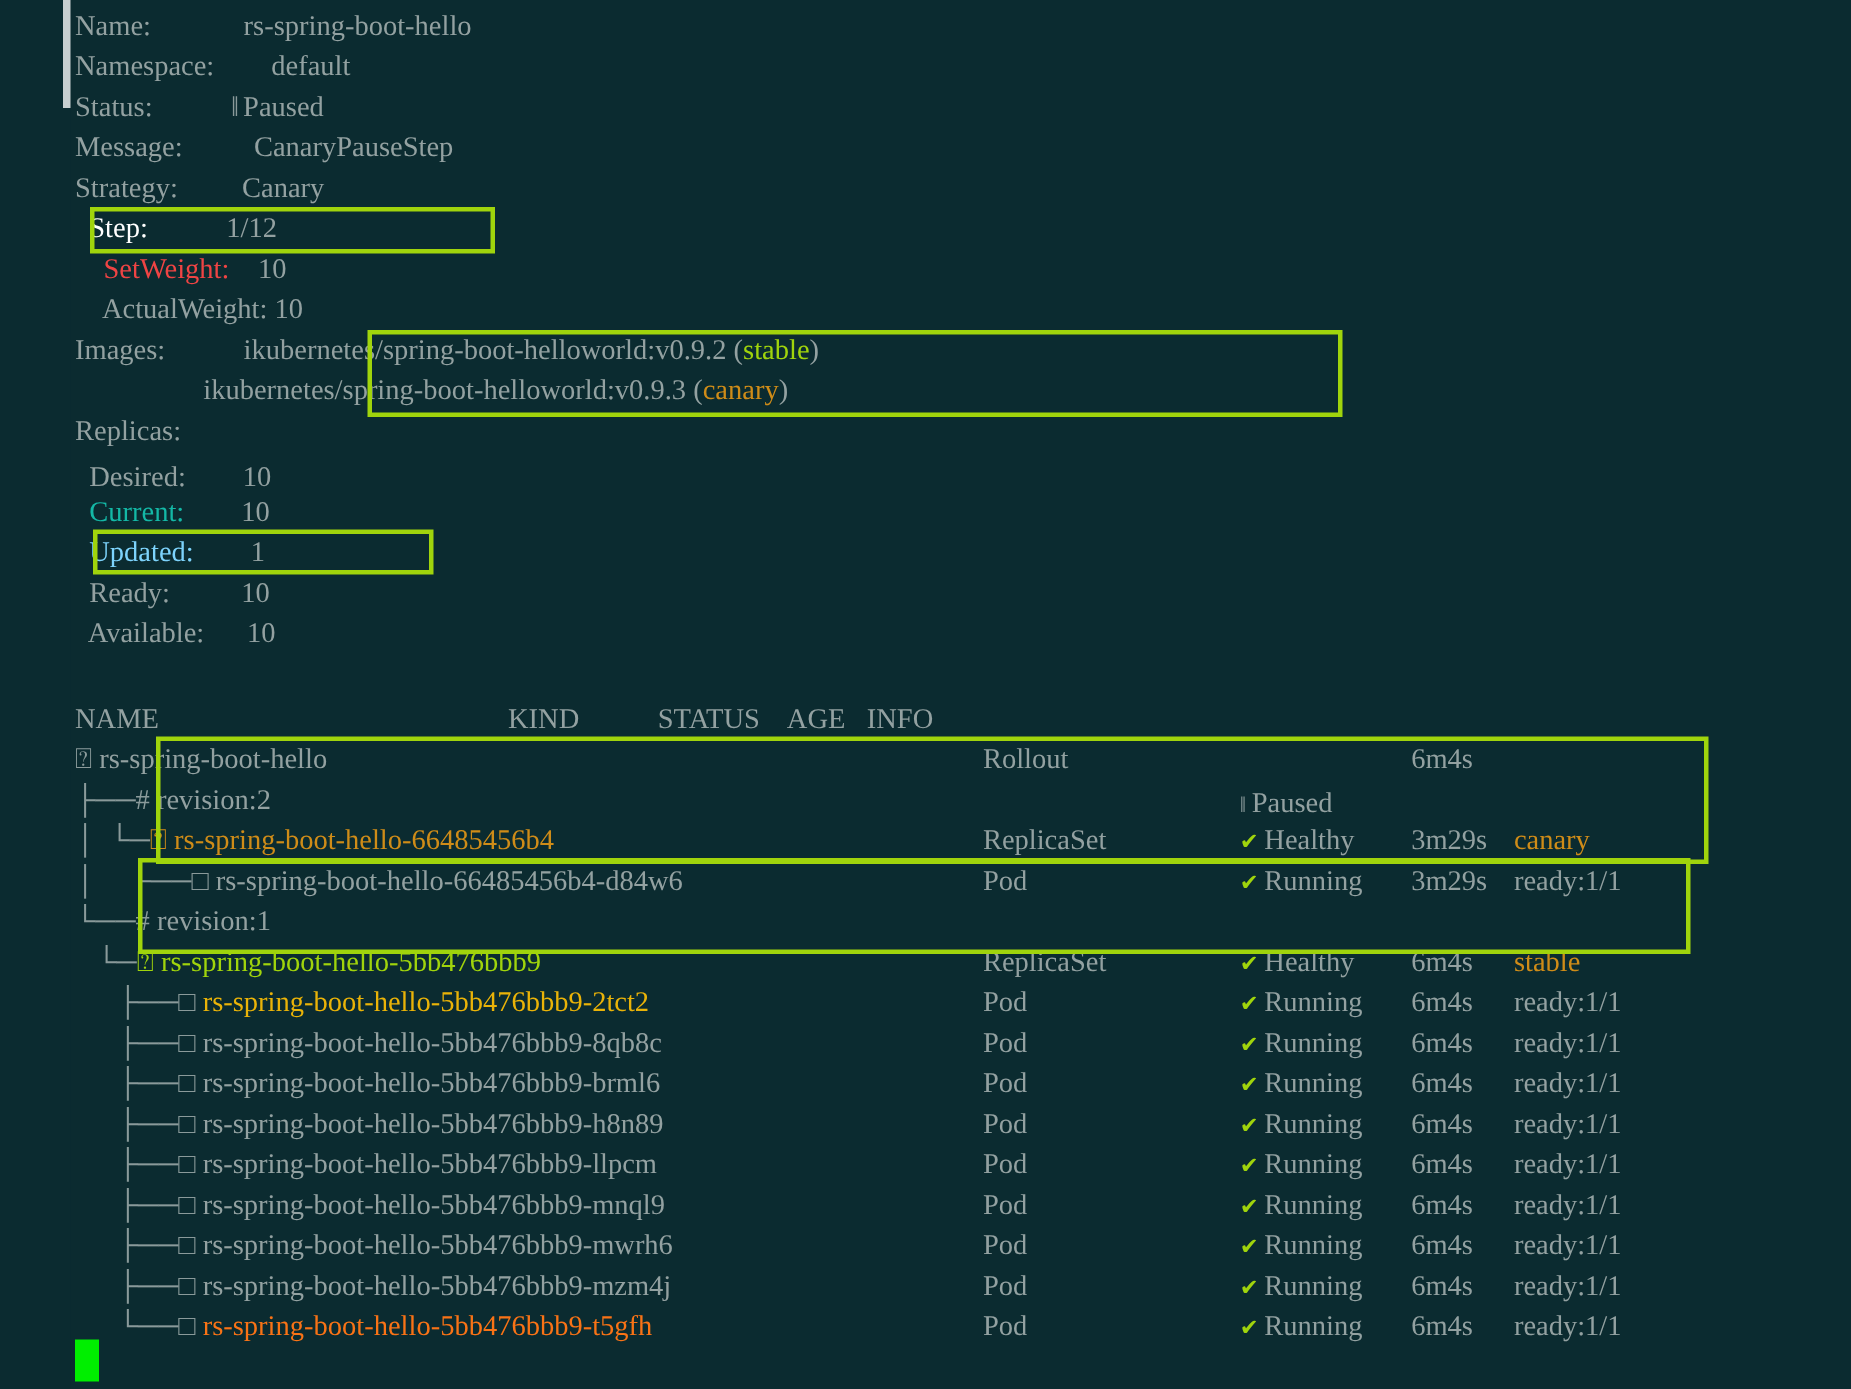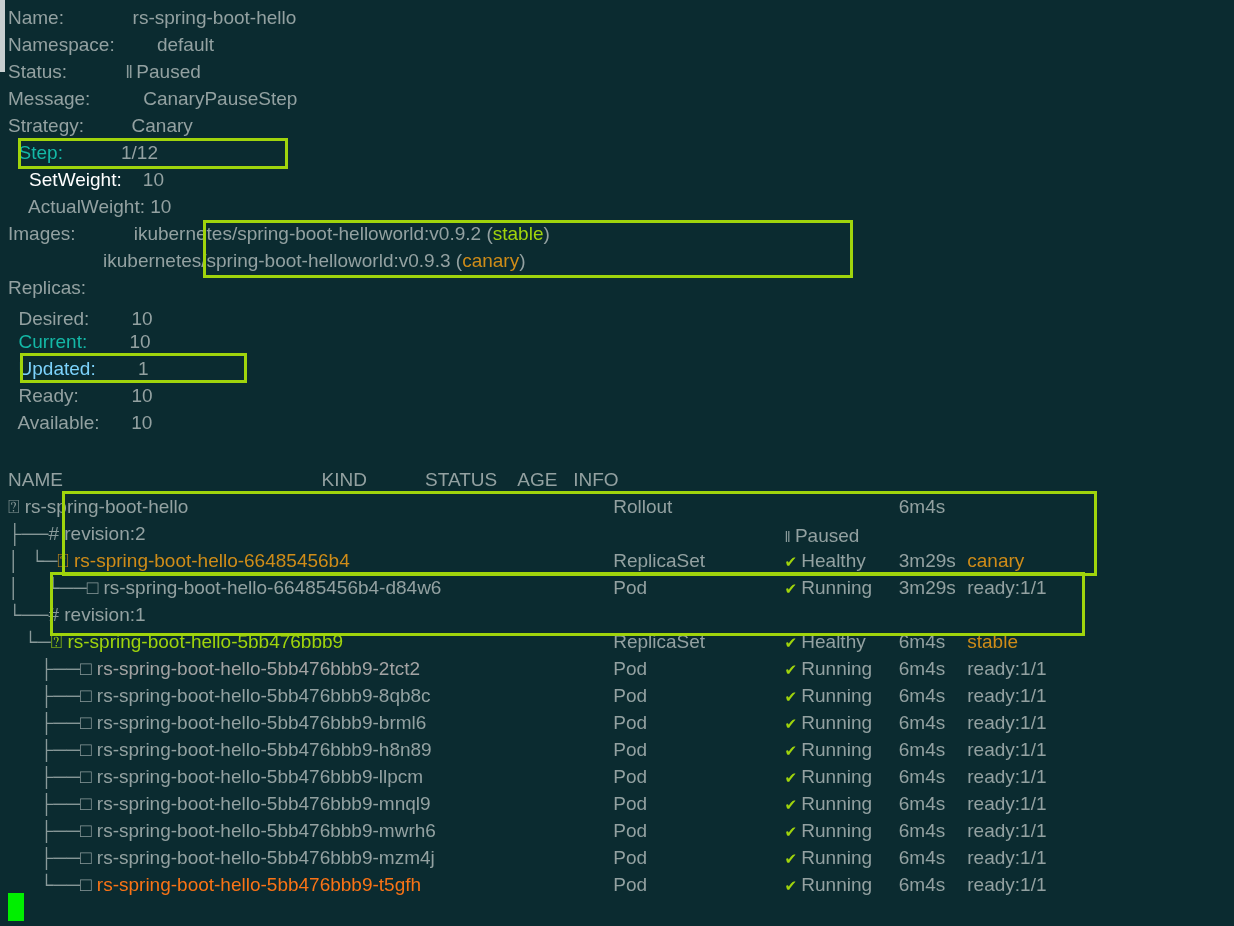--- a/index.html
+++ b/index.html
@@ -6,26 +6,27 @@
   html, body {
     margin: 0;
     padding: 0;
     background: #0b2b30;
   }
   #terminal {
     position: relative;
     width: 1144px;
     height: 926px;
     background: #0b2b30;
-    font-family: Liberation Sans, sans-serif;
+    font-family: Liberation Serif, serif;
     font-size: 19px;
     line-height: 27px;
     color: #93a1a1;
     overflow: hidden;
     box-sizing: border-box;
+    margin-left: 42px;
   }
 
   
   #scrollbar-track {
     position: absolute;
     left: 0; top: 0;
     width: 5px;
     height: 926px;
     background: #0b2b30;
   }
@@ -72,22 +73,22 @@
   <div id="scrollbar-track">
     <div id="scrollbar-thumb"></div>
   </div>
 
   <div id="summary-block">
       <div class="line" style="top: 4px; left: 8px;"><span style="color: rgb(147, 161, 161);">Name:             </span><span style="color: rgb(147, 161, 161);">rs-spring-boot-hello</span></div>
       <div class="line" style="top: 31px; left: 8px;"><span style="color: rgb(147, 161, 161);">Namespace:        </span><span style="color: rgb(147, 161, 161);">default</span></div>
       <div class="line" style="top: 58px; left: 8px;"><span style="color: rgb(147, 161, 161);">Status:           </span><span class="pause-glyph" style="color: rgb(138, 154, 154);">‖ </span><span style="color: rgb(147, 161, 161);">Paused</span></div>
       <div class="line" style="top: 85px; left: 8px;"><span style="color: rgb(147, 161, 161);">Message:          </span><span style="color: rgb(147, 161, 161);">CanaryPauseStep</span></div>
       <div class="line" style="top: 112px; left: 8px;"><span style="color: rgb(147, 161, 161);">Strategy:         </span><span style="color: rgb(147, 161, 161);">Canary</span></div>
-      <div class="line" style="top: 139px; left: 8px;"><span style="color: #14b8a6;">  Step:           </span><span style="color: rgb(147, 161, 161);">1/12</span></div>
-      <div class="line" style="top: 166px; left: 8px;"><span style="color: #ffffff;">    SetWeight:    </span><span style="color: rgb(147, 161, 161);">10</span></div>
+      <div class="line" style="top: 139px; left: 8px;"><span style="color: #ffffff;">  Step:           </span><span style="color: rgb(147, 161, 161);">1/12</span></div>
+      <div class="line" style="top: 166px; left: 8px;"><span style="color: #ef4444;">    SetWeight:    </span><span style="color: rgb(147, 161, 161);">10</span></div>
       <div class="line" style="top: 193px; left: 8px;"><span style="color: rgb(147, 161, 161);">    ActualWeight: </span><span style="color: rgb(147, 161, 161);">10</span></div>
       <div class="line" style="top: 220px; left: 8px;"><span style="color: rgb(147, 161, 161);">Images:           </span><span style="color: rgb(147, 161, 161);">ikubernetes/spring-boot-helloworld:v0.9.2 </span><span style="color: rgb(147, 161, 161);">(</span><span style="color: rgb(160, 212, 12);">stable</span><span style="color: rgb(147, 161, 161);">)</span></div>
       <div class="line" style="top: 247px; left: 8px;"><span style="color: rgb(147, 161, 161);">                  </span><span style="color: rgb(147, 161, 161);">ikubernetes/spring-boot-helloworld:v0.9.3 </span><span style="color: rgb(147, 161, 161);">(</span><span style="color: rgb(207, 140, 24);">canary</span><span style="color: rgb(147, 161, 161);">)</span></div>
       <div class="line" style="top: 274px; left: 8px;"><span style="color: rgb(147, 161, 161);">Replicas:</span></div>
       <div class="line" style="top: 305px; left: 8px;"><span style="color: rgb(147, 161, 161);">  Desired:        </span><span style="color: rgb(147, 161, 161);">10</span></div>
       <div class="line" style="top: 328px; left: 8px;"><span style="color: #14b8a6;">  Current:        </span><span style="color: rgb(147, 161, 161);">10</span></div>
       <div class="line" style="top: 355px; left: 8px;"><span style="color: #7dd3fc;">  Updated:        </span><span style="color: rgb(147, 161, 161);">1</span></div>
       <div class="line" style="top: 382px; left: 8px;"><span style="color: rgb(147, 161, 161);">  Ready:          </span><span style="color: rgb(147, 161, 161);">10</span></div>
       <div class="line" style="top: 409px; left: 8px;"><span style="color: rgb(147, 161, 161);">  Available:      </span><span style="color: rgb(147, 161, 161);">10</span></div>
     </div>
@@ -107,21 +108,21 @@
       <div class="line" style="top: 574px; left: 613.26px;"><span style="color: rgb(147, 161, 161);">Pod</span></div>
       <div class="line" style="top: 574px; left: 784.56px;"><span style="color: rgb(160, 212, 12); font-size: 15px;">✔ </span><span style="color: rgb(147, 161, 161);">Running</span></div>
       <div class="line" style="top: 574px; left: 898.76px;"><span style="color: rgb(147, 161, 161);">3m29s</span></div>
       <div class="line" style="top: 574px; left: 967.28px;"><span style="color: rgb(147, 161, 161);">ready:1/1</span></div>
       <div class="line" style="top: 601px; left: 8px;"><span style="color: rgb(138, 154, 154);">└──</span><span style="color: rgb(138, 154, 154);"># </span><span style="color: rgb(147, 161, 161);">revision:1</span></div>
       <div class="line" style="top: 628px; left: 8px;"><span style="color: rgb(138, 154, 154);">   └─</span><span style="color: rgb(160, 212, 12);">⍰ </span><span style="color: rgb(160, 212, 12);">rs-spring-boot-hello-5bb476bbb9</span></div>
       <div class="line" style="top: 628px; left: 613.26px;"><span style="color: rgb(147, 161, 161);">ReplicaSet</span></div>
       <div class="line" style="top: 628px; left: 784.56px;"><span style="color: rgb(160, 212, 12); font-size: 15px;">✔ </span><span style="color: rgb(147, 161, 161);">Healthy</span></div>
       <div class="line" style="top: 628px; left: 898.76px;"><span style="color: rgb(147, 161, 161);">6m4s</span></div>
       <div class="line" style="top: 628px; left: 967.28px;"><span style="color: rgb(207, 140, 24);">stable</span></div>
-      <div class="line" style="top: 655px; left: 8px;"><span style="color: rgb(138, 154, 154);">      ├──</span><span style="color: rgb(138, 154, 154);">□ </span><span style="color: #a3a3a3;">rs-spring-boot-hello-5bb476bbb9-2tct2</span></div>
+      <div class="line" style="top: 655px; left: 8px;"><span style="color: rgb(138, 154, 154);">      ├──</span><span style="color: rgb(138, 154, 154);">□ </span><span style="color: #eab308;">rs-spring-boot-hello-5bb476bbb9-2tct2</span></div>
       <div class="line" style="top: 655px; left: 613.26px;"><span style="color: rgb(147, 161, 161);">Pod</span></div>
       <div class="line" style="top: 655px; left: 784.56px;"><span style="color: rgb(160, 212, 12); font-size: 15px;">✔ </span><span style="color: rgb(147, 161, 161);">Running</span></div>
       <div class="line" style="top: 655px; left: 898.76px;"><span style="color: rgb(147, 161, 161);">6m4s</span></div>
       <div class="line" style="top: 655px; left: 967.28px;"><span style="color: rgb(147, 161, 161);">ready:1/1</span></div>
       <div class="line" style="top: 682px; left: 8px;"><span style="color: rgb(138, 154, 154);">      ├──</span><span style="color: rgb(138, 154, 154);">□ </span><span style="color: rgb(147, 161, 161);">rs-spring-boot-hello-5bb476bbb9-8qb8c</span></div>
       <div class="line" style="top: 682px; left: 613.26px;"><span style="color: rgb(147, 161, 161);">Pod</span></div>
       <div class="line" style="top: 682px; left: 784.56px;"><span style="color: rgb(160, 212, 12); font-size: 15px;">✔ </span><span style="color: rgb(147, 161, 161);">Running</span></div>
       <div class="line" style="top: 682px; left: 898.76px;"><span style="color: rgb(147, 161, 161);">6m4s</span></div>
       <div class="line" style="top: 682px; left: 967.28px;"><span style="color: rgb(147, 161, 161);">ready:1/1</span></div>
       <div class="line" style="top: 709px; left: 8px;"><span style="color: rgb(138, 154, 154);">      ├──</span><span style="color: rgb(138, 154, 154);">□ </span><span style="color: rgb(147, 161, 161);">rs-spring-boot-hello-5bb476bbb9-brml6</span></div>

